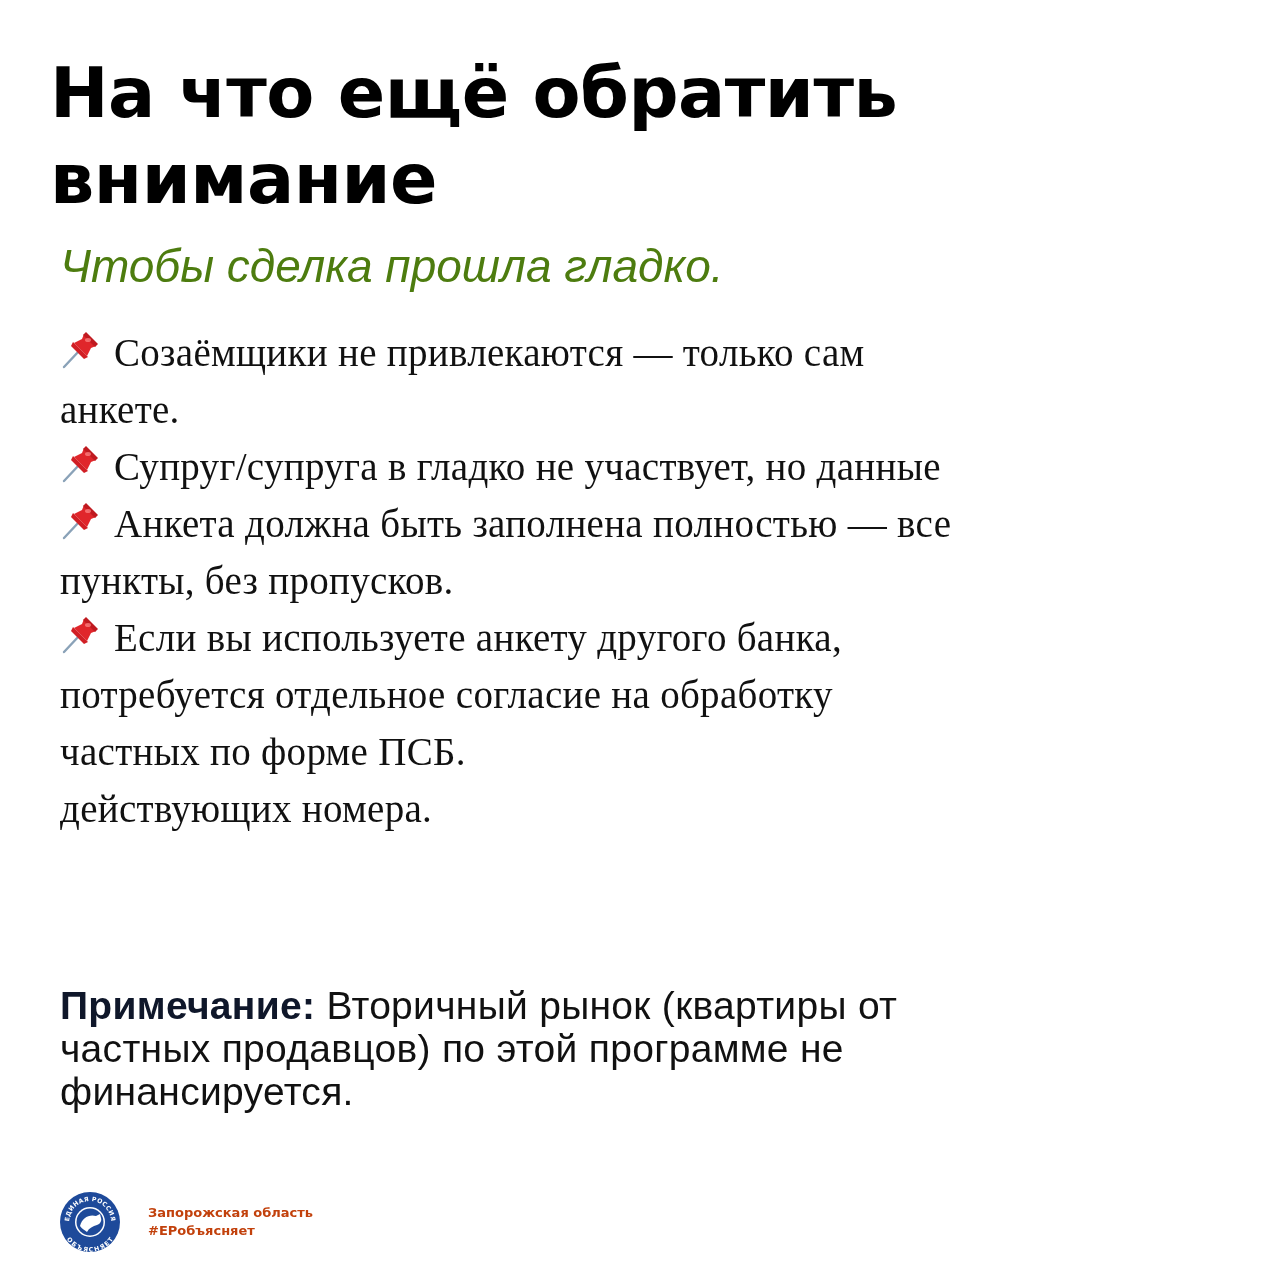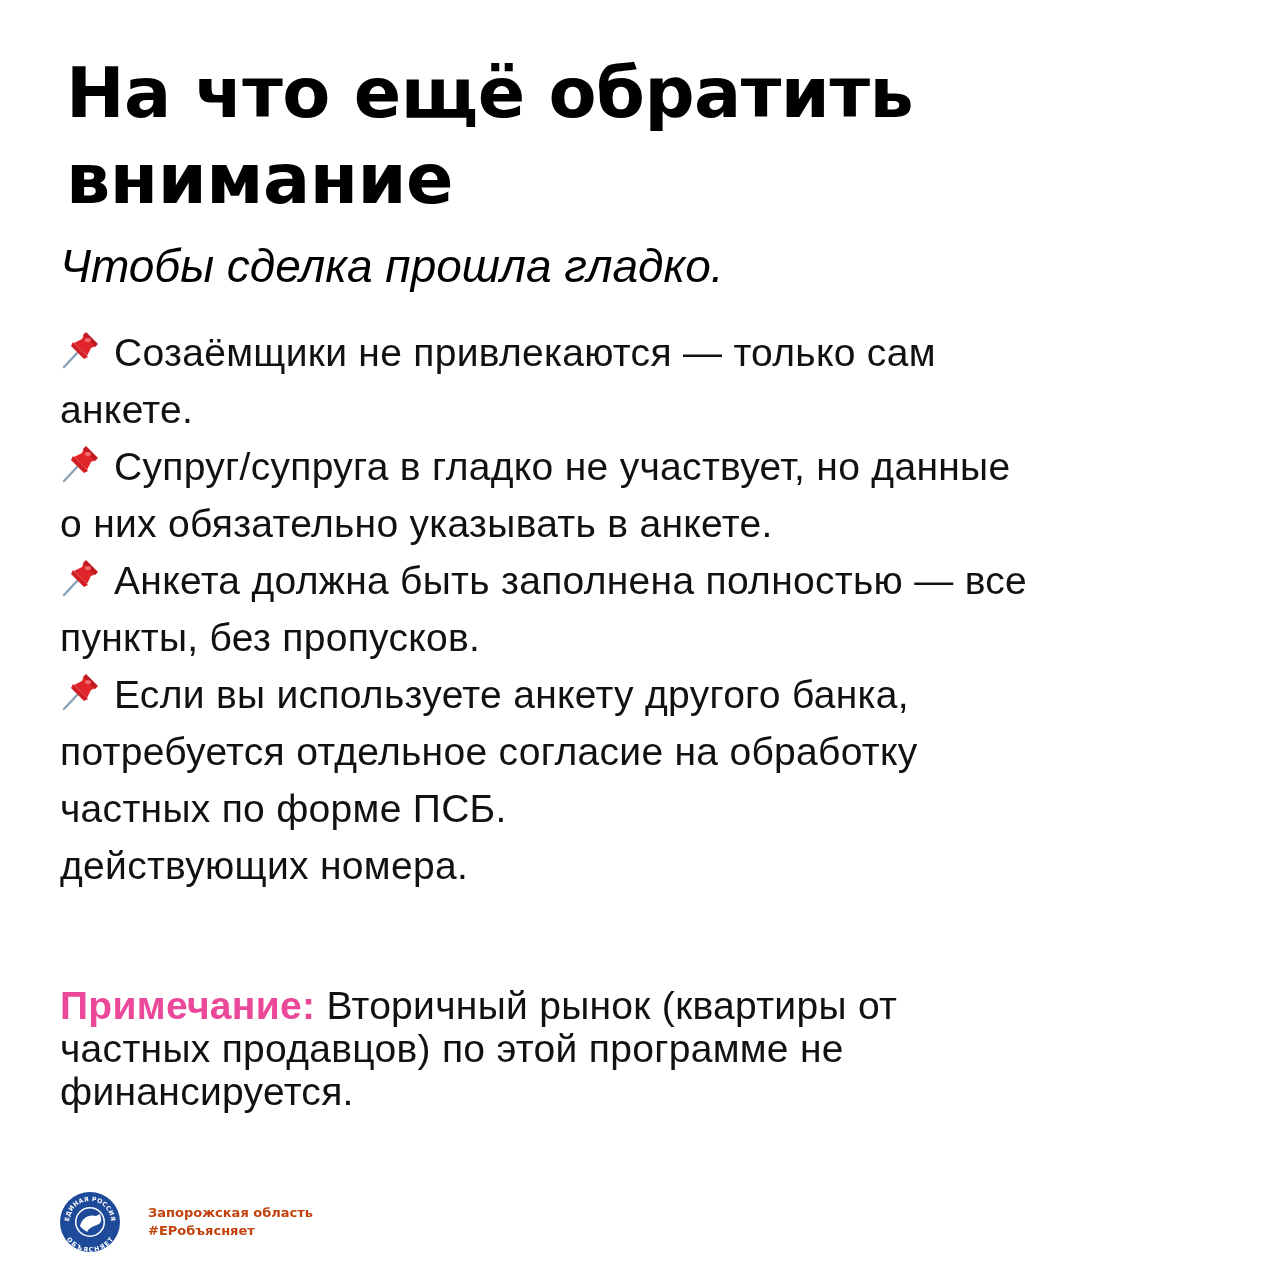--- a/index.html
+++ b/index.html
@@ -20,70 +20,70 @@
       left: 50px;
       top: 50px;
       margin: 0;
       font-family: "DejaVu Sans", "Liberation Sans", sans-serif;
       font-weight: bold;
       font-size: 70px;
       line-height: 86px;
       letter-spacing: -0.5px;
       color: #000000;
     }
-    .title .line { display: block; white-space: nowrap; margin-left: 16px; }
+    .title .line { display: block; white-space: nowrap; }
 
     .subtitle {
       position: absolute;
       left: 60px;
       top: 236px;
       margin: 0;
       font-family: "Liberation Sans", "DejaVu Sans", sans-serif;
       font-style: italic;
       font-weight: normal;
       font-size: 46px;
       line-height: 60px;
-      color: #000000;
+      color: #4d7c0f;
       white-space: nowrap;
     }
 
     .list {
       position: absolute;
       left: 60px;
       top: 324px;
       width: 1180px;
       margin: 0;
       padding: 0;
       list-style: none;
       font-size: 39px;
       line-height: 57px;
       color: #111111;
     }
     .list-item { margin: 0; padding: 0; }
-    .list-item .line { display: block; white-space: nowrap; letter-spacing: 0.3px; }
+    .list-item .line { display: block; white-space: nowrap; letter-spacing: 0.3px; font-family: Liberation Serif, serif; }
     .pin {
       display: inline-block;
       width: 42px;
       height: 42px;
       vertical-align: -4px;
       margin-right: 12px;
     }
 
     .note {
       position: absolute;
       left: 60px;
       top: 984px;
       width: 1160px;
       margin: 0;
       font-size: 39px;
       line-height: 43px;
       color: #111111;
     }
     .note .line { display: block; white-space: nowrap; letter-spacing: 0.3px; }
-    .note .label { font-weight: bold; color: #ec4899; }
+    .note .label { font-weight: bold; color: #0f172a; }
 
     .footer {
       position: absolute;
       left: 58px;
       top: 1190px;
       display: flex;
       align-items: center;
     }
     .logo {
       width: 64px;
@@ -122,21 +122,20 @@
     <span class="line">анкете.</span>
   </li>
   <li class="list-item">
     <span class="line"><svg class="pin" viewBox="0 0 42 42">
           <line x1="4" y1="39" x2="19" y2="23" stroke="#8aa2b8" stroke-width="2.4" stroke-linecap="round"></line>
           <path d="M24 6 L36 18 L31 20 L27 28 L14 15 L22 11 Z" fill="#e0262b"></path>
           <path d="M26 4 L38 16 L35 19 L23 7 Z" fill="#c01a20"></path>
           <path d="M13 14 L28 29 L24 31 L11 18 Z" fill="#d11f25"></path>
           <ellipse cx="28" cy="12" rx="3" ry="2" fill="#ff8a8a" opacity="0.7"></ellipse>
         </svg><span>Супруг/супруга в гладко не участвует, но данные</span></span>
-    <span class="line">о них обязательно указывать в анкете.</span>
   </li>
   <li class="list-item">
     <span class="line"><svg class="pin" viewBox="0 0 42 42">
           <line x1="4" y1="39" x2="19" y2="23" stroke="#8aa2b8" stroke-width="2.4" stroke-linecap="round"></line>
           <path d="M24 6 L36 18 L31 20 L27 28 L14 15 L22 11 Z" fill="#e0262b"></path>
           <path d="M26 4 L38 16 L35 19 L23 7 Z" fill="#c01a20"></path>
           <path d="M13 14 L28 29 L24 31 L11 18 Z" fill="#d11f25"></path>
           <ellipse cx="28" cy="12" rx="3" ry="2" fill="#ff8a8a" opacity="0.7"></ellipse>
         </svg><span>Анкета должна быть заполнена полностью — все</span></span>
     <span class="line">пункты, без пропусков.</span>

